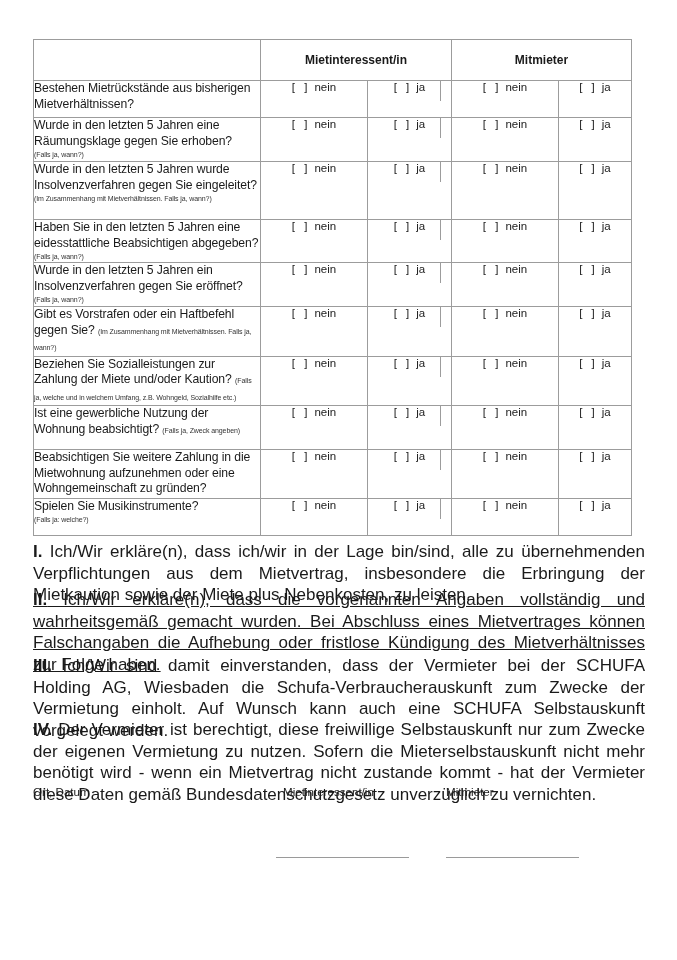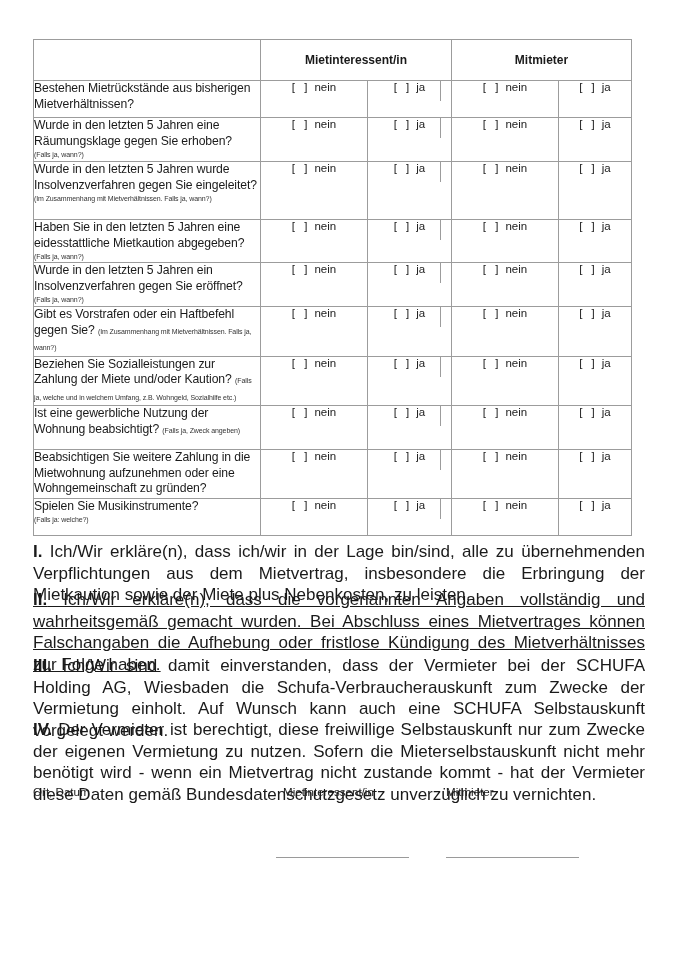--- a/index.html
+++ b/index.html
@@ -86,21 +86,21 @@
           <td class="opt"><span class="box">[ ]</span><span>ja</span></td>
         </tr>
         <tr style="height: 58px;">
           <td class="qcell"><span>Wurde in den letzten 5 Jahren wurde </span><b>Insolvenzverfahren</b><span> gegen Sie eingeleitet?</span><b></b><span></span><span class="qnote-inline"></span><div class="qnote">(Im Zusammenhang mit Mietverhältnissen. Falls ja, wann?)</div></td>
           <td class="opt"><span class="box">[ ]</span><span>nein</span></td>
           <td class="opt"><span class="box">[ ]</span><span>ja</span><span class="tick"></span></td>
           <td class="opt"><span class="box">[ ]</span><span>nein</span></td>
           <td class="opt"><span class="box">[ ]</span><span>ja</span></td>
         </tr>
         <tr style="height: 43px;">
-          <td class="qcell"><span>Haben Sie in den letzten 5 Jahren eine </span><b>eidesstattliche Mietkaution</b><span> abgegeben?</span><b></b><span></span><span class="qnote-inline"></span><div class="qnote">(Falls ja, wann?)</div></td>
+          <td class="qcell"><span>Haben Sie in den letzten 5 Jahren eine </span><b>eidesstattliche Beabsichtigen</b><span> abgegeben?</span><b></b><span></span><span class="qnote-inline"></span><div class="qnote">(Falls ja, wann?)</div></td>
           <td class="opt"><span class="box">[ ]</span><span>nein</span></td>
           <td class="opt"><span class="box">[ ]</span><span>ja</span><span class="tick"></span></td>
           <td class="opt"><span class="box">[ ]</span><span>nein</span></td>
           <td class="opt"><span class="box">[ ]</span><span>ja</span></td>
         </tr>
         <tr style="height: 44px;">
           <td class="qcell"><span>Wurde in den letzten 5 Jahren ein </span><b>Insolvenzverfahren</b><span> gegen Sie eröffnet?</span><b></b><span></span><span class="qnote-inline"></span><div class="qnote">(Falls ja, wann?)</div></td>
           <td class="opt"><span class="box">[ ]</span><span>nein</span></td>
           <td class="opt"><span class="box">[ ]</span><span>ja</span><span class="tick"></span></td>
           <td class="opt"><span class="box">[ ]</span><span>nein</span></td>

